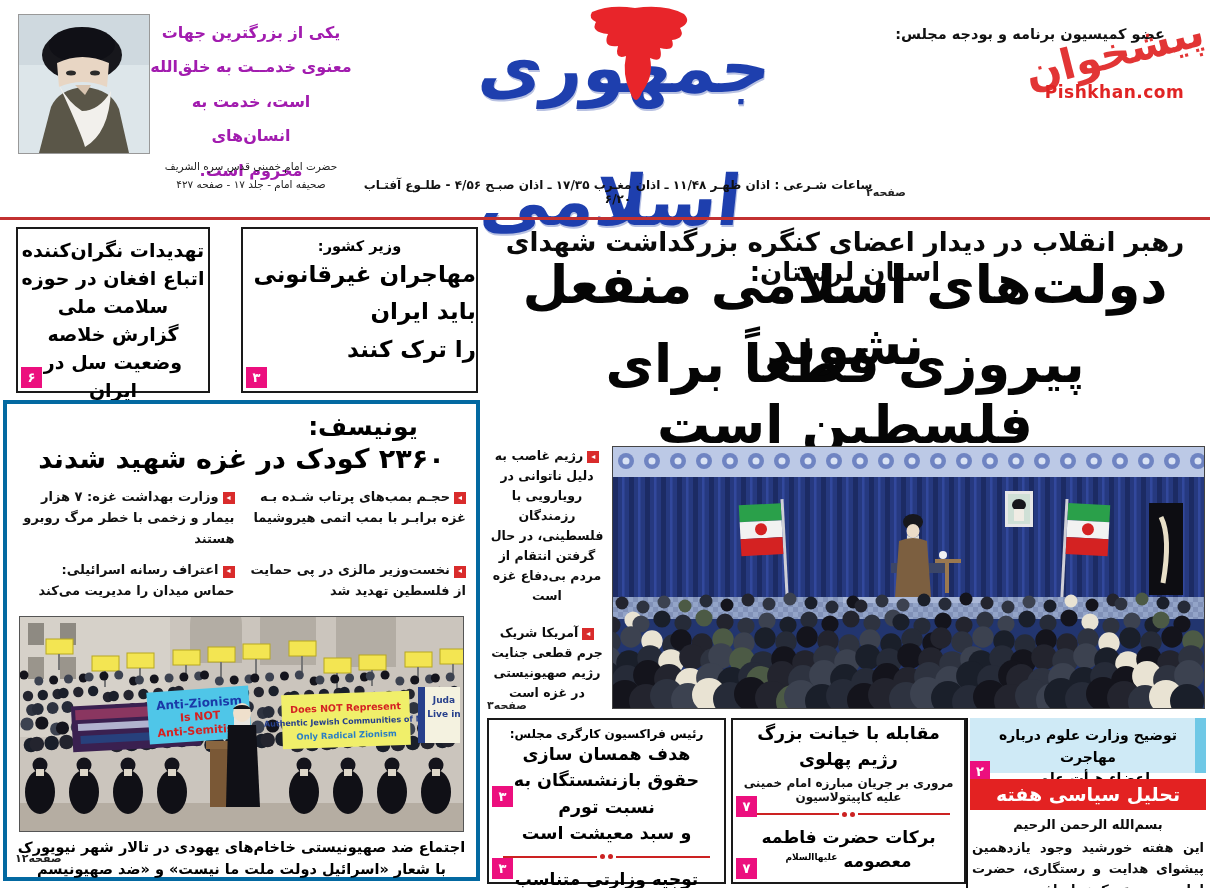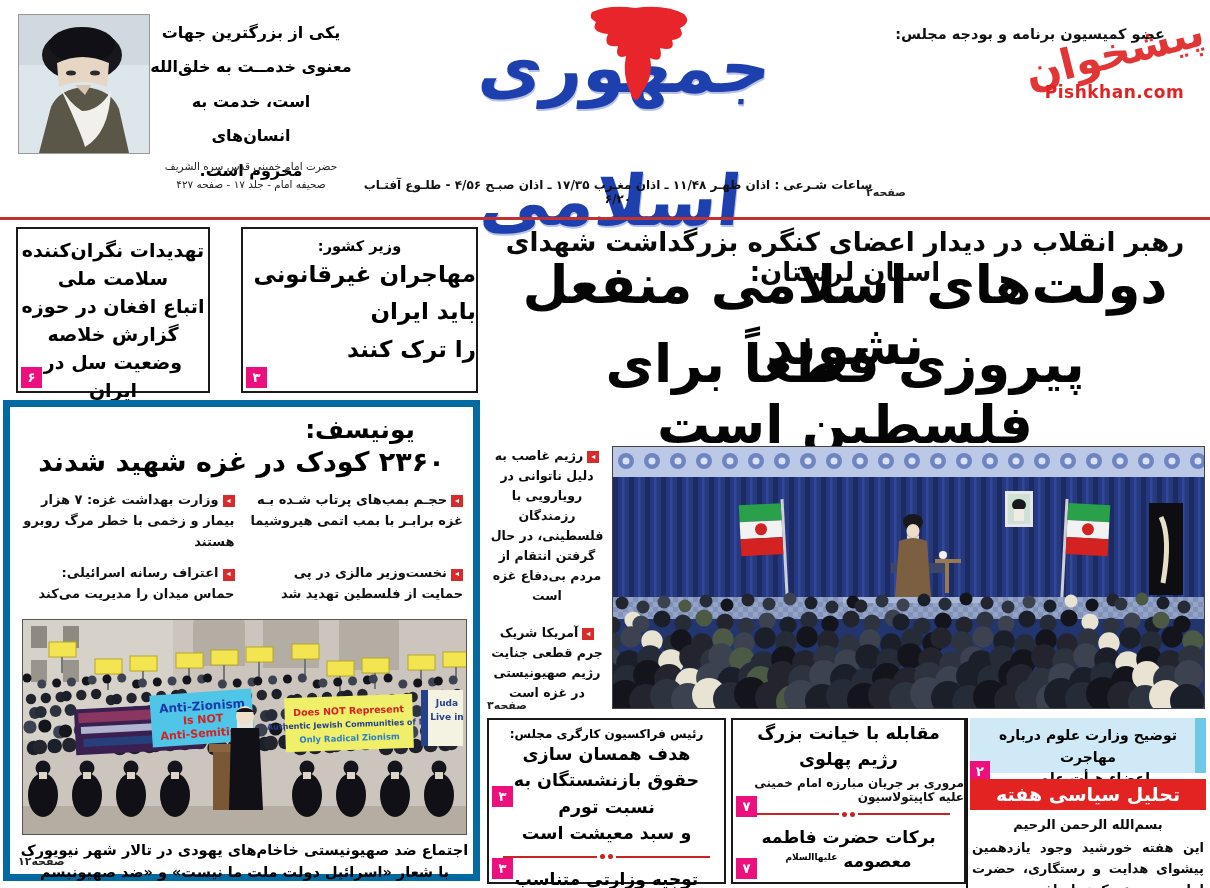--- a/index.html
+++ b/index.html
@@ -4,21 +4,21 @@
 <style>
   *{box-sizing:border-box;margin:0;padding:0}
   html,body{background:#fff}
   body{font-family:"DejaVu Sans",sans-serif}
   #page{position:relative;width:1210px;height:888px;background:#fff;overflow:hidden;direction:rtl}
   .abs{position:absolute}
   .fa{direction:rtl}
 
   
   #imam-photo{left:18px;top:14px;width:132px;height:140px;border:1px solid #999;background:#dfe4e6;overflow:hidden}
-  #quote{left:150px;top:16px;width:202px;color:#000000;font-size:16px;font-weight:bold;line-height:2.15;text-align:center}
+  #quote{left:150px;top:16px;width:202px;color:#a21caf;font-size:16px;font-weight:bold;line-height:2.15;text-align:center}
   #quote-attr{left:150px;top:158px;width:202px;font-size:10.5px;color:#222;text-align:center;line-height:1.7}
   #masthead{left:368px;top:2px;width:500px;height:152px;text-align:center}
   #masthead-title{font-size:70px;font-weight:bold;color:#1e3fae;transform:skewX(-6deg);line-height:1.9;text-shadow:1px 2px 0 #b9c2e2}
   #drip{position:absolute;left:212px;top:2px;width:120px;height:110px;z-index:3}
   #dateline{left:360px;top:157px;width:516px;font-size:12px;font-weight:bold;color:#111;text-align:center}
   #prayerline{left:360px;top:178px;width:516px;font-size:12px;font-weight:bold;color:#111;text-align:center}
   #tr-art{left:862px;top:26px;width:336px;text-align:center}
   #tr-kicker{font-size:14.5px;font-weight:bold;color:#111}
   #tr-headline{margin-top:8px;font-size:27px;font-weight:bold;color:#0b0b0b;line-height:1.55}
   #tr-page{left:866px;top:186px;font-size:11px;font-weight:bold;color:#222}
@@ -30,21 +30,21 @@
   
   .news-box{border:2px solid #1a1a1a;background:#fff}
   #box-l1{left:16px;top:227px;width:194px;height:166px}
   #box-l1 .t{font-size:19px;font-weight:bold;line-height:1.47;text-align:center;padding-top:8px;color:#000}
   #box-l2{left:241px;top:227px;width:237px;height:166px}
   #box-l2 .k{font-size:14.5px;font-weight:bold;text-align:center;padding-top:9px}
   #box-l2 .t{font-size:23px;font-weight:bold;line-height:1.62;margin-top:2px}
   .badge{position:absolute;left:3px;bottom:3px;width:21px;height:21px;background:#ec0f7e;color:#fff;font-size:13px;font-weight:bold;display:flex;align-items:center;justify-content:center}
 
   
-  #gaza{left:3px;top:400px;width:477px;height:481px;border:7px solid #0369a1;background:#fff}
+  #gaza{left:3px;top:400px;width:477px;height:481px;border:4px solid #0369a1;background:#fff}
   #gaza-title1{font-size:25px;font-weight:900;text-align:right;padding:8px 58px 0 0;color:#000}
   #gaza-title2{font-size:27px;font-weight:900;text-align:center;color:#000;margin-top:2px}
   #gaza-bullets{display:grid;grid-template-columns:1fr 1fr;gap:10px 14px;padding:12px 10px 6px 10px}
   .gb{font-size:13px;font-weight:bold;line-height:1.62;text-align:right;color:#111}
   .rbullet{display:inline-flex;width:12px;height:12px;background:#d92b2b;color:#fff;font-size:8px;align-items:center;justify-content:center;margin-left:4px;vertical-align:1px}
   .rbullet::before{content:'◂'}
   #ny-photo{left:12px;top:212px;width:445px;height:216px;border:1px solid #555;background:#c9c2ba;overflow:hidden}
   #ny-cap{left:0;top:432px;width:469px;text-align:center;font-size:14.5px;font-weight:bold;line-height:1.55;color:#000}
   #ny-page{left:8px;top:448px;font-size:11px;font-weight:bold;color:#222}
 
@@ -61,21 +61,21 @@
 
   
   #main-photo{left:612px;top:446px;width:593px;height:263px;border:1px solid #444;overflow:hidden;background:#22356f}
 
   
   #box-b1{left:487px;top:718px;width:239px;height:166px}
   #box-b2{left:731px;top:718px;width:235px;height:166px}
   .bb-k{font-size:12px;font-weight:bold;text-align:center;padding-top:7px}
   .bb-h{font-size:17.5px;font-weight:900;text-align:center;line-height:1.5;color:#000}
   .bb-h2{font-size:17px;font-weight:900;text-align:center;line-height:1.45;color:#000;margin-top:4px}
-  .bb-sub{font-size:12px;font-weight:bold;margin-top:3px;color:#111}
+  .bb-sub{font-size:12px;font-weight:bold;text-align:center;margin-top:3px;color:#111}
   .divider{display:flex;align-items:center;gap:3px;margin:8px 14px}
   .divider .ln{flex:1;height:2px;background:#c22}
   .divider .dot{width:5px;height:5px;border-radius:50%;background:#c22}
   .badge2{position:absolute;left:3px;width:21px;height:21px;background:#ec0f7e;color:#fff;font-size:13px;font-weight:bold;display:flex;align-items:center;justify-content:center}
   .sup{font-size:9px;vertical-align:super;font-weight:bold}
 
   
   #sci-box{left:970px;top:718px;width:236px;height:55px;background:#cfeaf6;position:absolute}
   #sci-box .stripe{position:absolute;right:0;top:0;width:11px;height:100%;background:#6fc8e6}
   #sci-box .t{font-size:14px;font-weight:bold;text-align:center;line-height:1.55;padding-top:7px;color:#000}
@@ -132,22 +132,22 @@
   <div class="abs" id="wm">
     <div id="wm-fa">پیشخوان</div>
     <div id="wm-en">Pishkhan.com</div>
   </div>
 
   <div class="abs" id="redline"></div>
 
   <div class="abs news-box fa" id="box-l1">
     <div class="t">
       <div>تهدیدات نگران‌کننده</div>
+      <div>اتباع افغان در حوزه</div>
       <div>سلامت ملی</div>
-      <div>اتباع افغان در حوزه</div>
       <div>گزارش خلاصه</div>
       <div>وضعیت سل در ایران</div>
     </div>
     <div class="badge">۶</div>
   </div>
 
   <div class="abs news-box fa" id="box-l2">
     <div class="k">وزیر کشور:</div>
     <div class="t">
       <div>مهاجران غیرقانونی</div>

